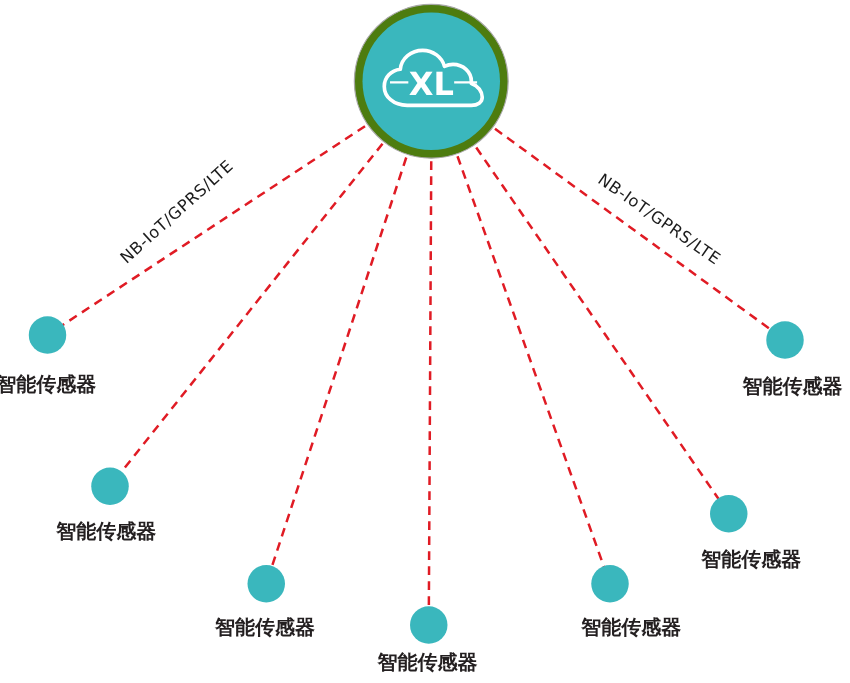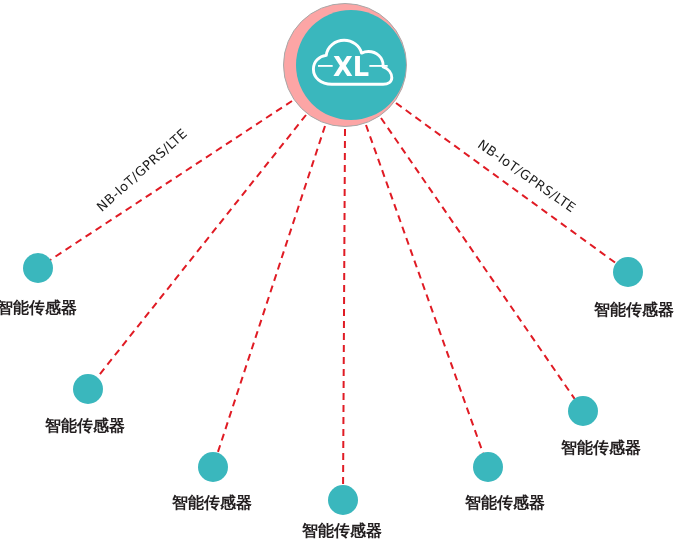--- a/index.html
+++ b/index.html
@@ -12,22 +12,22 @@
   body{font-family:"DejaVu Sans","Liberation Sans",sans-serif;color:var(--ink);}
   .canvas{
     position:relative;width:680px;height:546px;background:#ffffff;overflow:hidden;
   }
   .connector-layer{
     position:absolute;left:0;top:0;width:680px;height:546px;pointer-events:none;
   }
   .dashed-link{stroke:var(--red);stroke-width:2;stroke-dasharray:7 5;fill:none;}
   .cloud-node{
     position:absolute;left:283px;top:3px;width:124px;height:124px;border-radius:50%;
-    background:#fca5a5;border:1px solid var(--ring);box-sizing:border-box;
-    display:flex;align-items:center;justify-content:flex-end;
+    background:#4d7c0f;border:1px solid var(--ring);box-sizing:border-box;
+    display:flex;align-items:center;justify-content:center;
   }
   .cloud-inner{
     width:110px;height:110px;border-radius:50%;background:var(--teal);
     display:flex;align-items:center;justify-content:center;
   }
   .cloud-logo{width:88px;height:56px;display:block;}
   .cloud-label{
     position:absolute;left:431px;top:57px;font-size:15px;font-weight:bold;
     line-height:21px;color:var(--ink);white-space:nowrap;
   }

